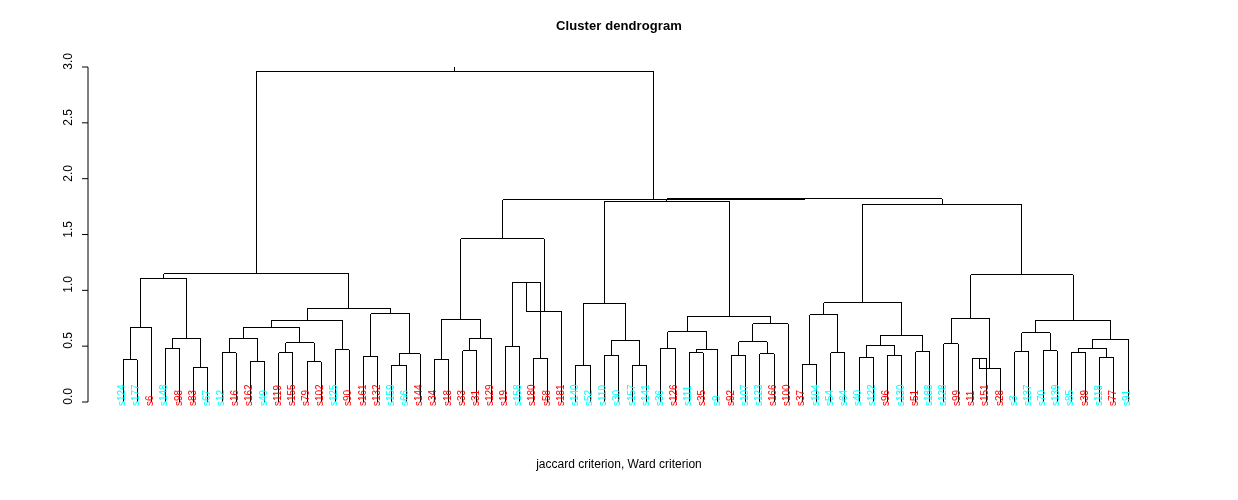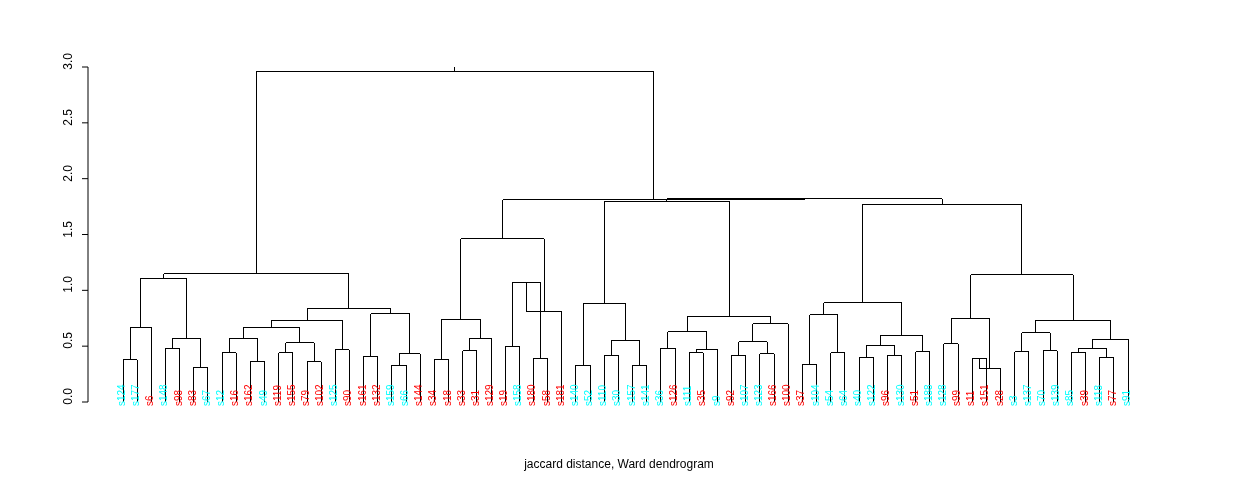--- a/index.html
+++ b/index.html
@@ -16,20 +16,21 @@
         transform-origin:center;white-space:nowrap;line-height:1;}
   .leaf-label{position:absolute;font-size:10px;white-space:nowrap;
         writing-mode:vertical-rl;transform:rotate(180deg);
         transform-origin:top left;line-height:1;letter-spacing:0px;}
 </style>
 </head>
 <body>
 
 <div id="root">
 
+  <div id="title">Cluster dendrogram</div>
 
   <svg id="plot" viewBox="0 0 1238 500" width="1238" height="500" xmlns="http://www.w3.org/2000/svg">
     <g id="axis-group">
         <line x1="88" y1="402" x2="88" y2="67" stroke="#000" stroke-width="1"></line>
         <line x1="82" y1="402" x2="88" y2="402" stroke="#000" stroke-width="1"></line>
         <line x1="82" y1="346.1666666666667" x2="88" y2="346.1666666666667" stroke="#000" stroke-width="1"></line>
         <line x1="82" y1="290.33333333333337" x2="88" y2="290.33333333333337" stroke="#000" stroke-width="1"></line>
         <line x1="82" y1="234.5" x2="88" y2="234.5" stroke="#000" stroke-width="1"></line>
         <line x1="82" y1="178.66666666666669" x2="88" y2="178.66666666666669" stroke="#000" stroke-width="1"></line>
         <line x1="82" y1="122.83333333333331" x2="88" y2="122.83333333333331" stroke="#000" stroke-width="1"></line>
@@ -330,15 +331,15 @@
       <div class="leaf-label" style="color: rgb(0, 255, 255); left: 1032.92px; top: 406px;">s137</div>
       <div class="leaf-label" style="color: rgb(0, 255, 255); left: 1047.07px; top: 406px;">s70</div>
       <div class="leaf-label" style="color: rgb(0, 255, 255); left: 1061.23px; top: 406px;">s139</div>
       <div class="leaf-label" style="color: rgb(0, 255, 255); left: 1075.38px; top: 406px;">s85</div>
       <div class="leaf-label" style="color: rgb(255, 0, 0); left: 1089.54px; top: 406px;">s39</div>
       <div class="leaf-label" style="color: rgb(0, 255, 255); left: 1103.69px; top: 406px;">s118</div>
       <div class="leaf-label" style="color: rgb(255, 0, 0); left: 1117.85px; top: 406px;">s77</div>
       <div class="leaf-label" style="color: rgb(0, 255, 255); left: 1132px; top: 406px;">s91</div>
     </div>
 
-  <div id="xlabel">jaccard distance, Ward dendrogram</div>
+  <div id="xlabel">jaccard criterion, Ward criterion</div>
 
 </div>
 
 </body></html>

